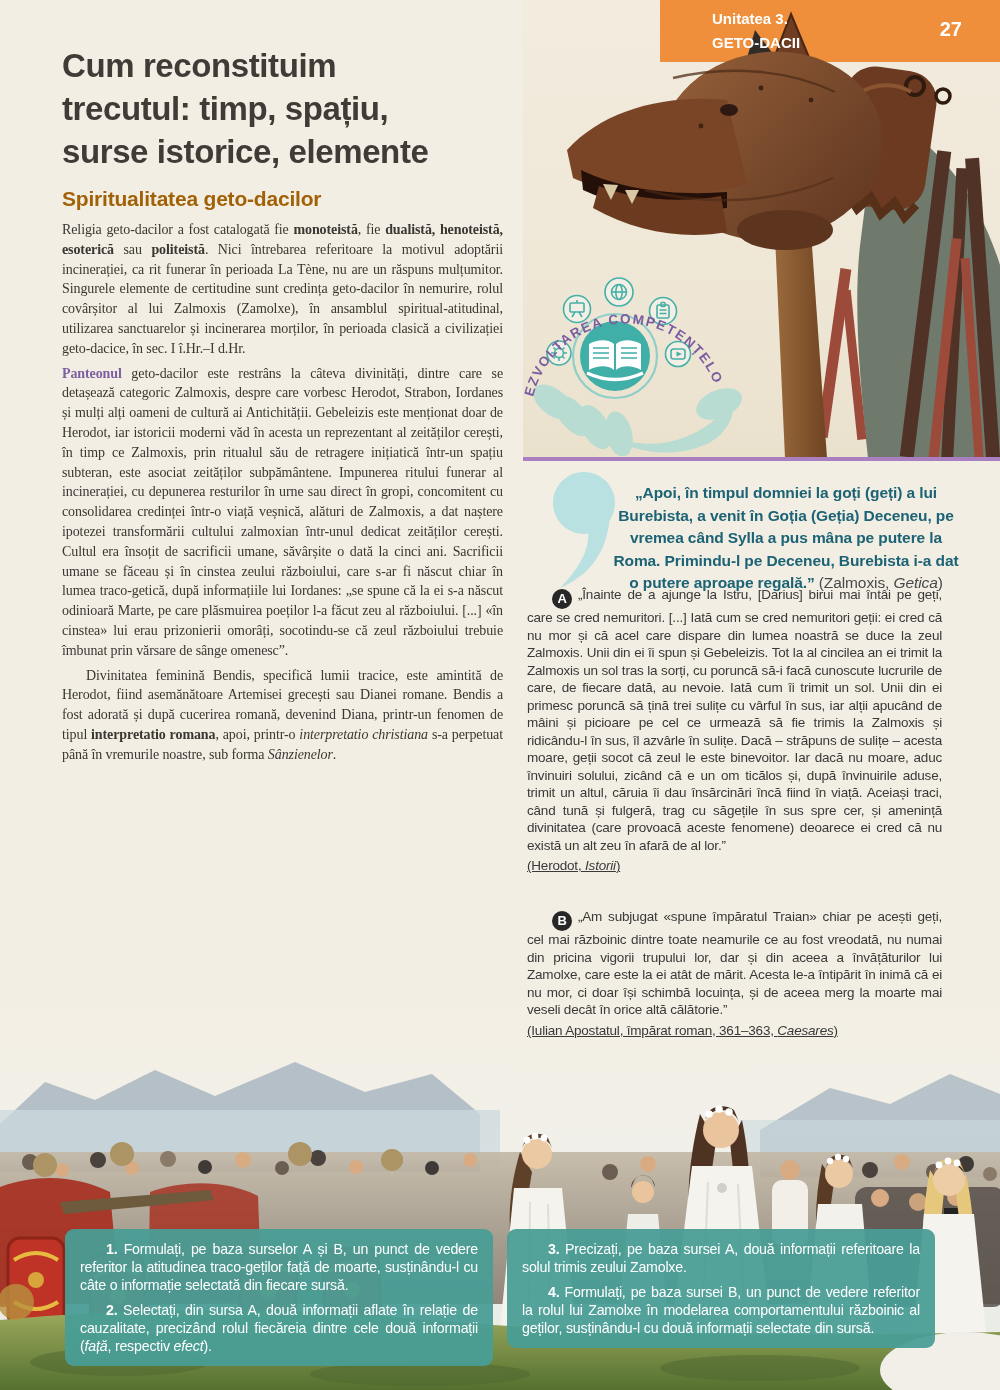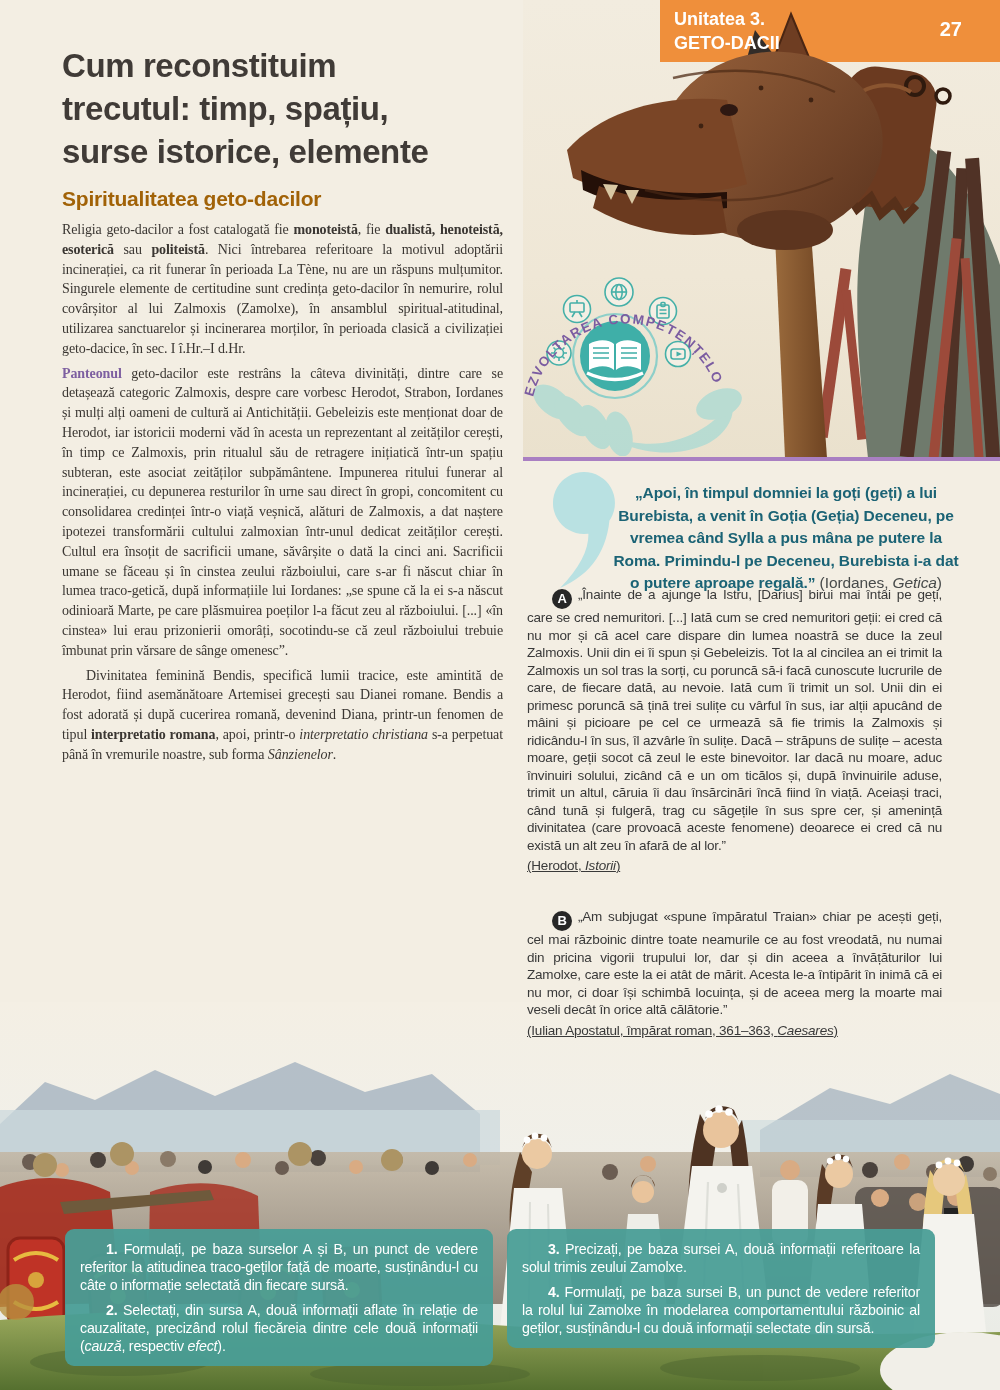--- a/index.html
+++ b/index.html
@@ -11,21 +11,21 @@
   .sec-head{font-size:21px;font-weight:700;color:#a16207;margin:0 0 9px;letter-spacing:-0.2px;}
   .body-p{font-family:"Liberation Serif",serif;font-size:14px;line-height:19.8px;color:#3a3632;
           text-align:justify;margin:0 0 5px;letter-spacing:-0.1px;}
   .indent{text-indent:24px;}
   .s-b{font-weight:700}.s-i{font-style:italic}
   .c-purple{color:#7d5fa0}.c-attr{color:#474a4a;font-weight:400}
   
   .photo-top{position:absolute;left:523px;top:0;width:477px;height:458px;overflow:hidden;
              background:linear-gradient(180deg,#f2ecdf 0%,#efe7d6 60%,#eae1cd 100%);z-index:1;}
   .unit-band{position:absolute;left:660px;top:0;width:340px;height:62px;background:#ef8f3b;z-index:2;}
-  .band-text{position:absolute;left:674px;top:7px;color:#fff;font-weight:700;font-size:18px;line-height:24px;z-index:5;}
+  .band-text{position:absolute;left:712px;top:7px;color:#fff;font-weight:700;font-size:15px;line-height:24px;z-index:5;}
   .page-num{position:absolute;right:38px;top:18px;color:#fff;font-weight:700;font-size:20px;z-index:5;}
   .wolf-layer{position:absolute;left:523px;top:0;width:477px;height:458px;z-index:3;pointer-events:none;}
   .badge-layer{position:absolute;left:523px;top:256px;width:232px;height:200px;z-index:4;}
   .divider{position:absolute;left:523px;top:457px;width:477px;height:4px;background:#a97fc2;z-index:4;}
   
   .quote{position:absolute;left:538px;top:466px;width:424px;z-index:3;}
   .qmark{position:absolute;left:2px;top:2px;}
   .qtext{margin-left:72px;padding-top:16px;text-align:center;font-size:15.5px;font-weight:700;
          line-height:22.5px;color:#1b6375;letter-spacing:-0.1px;}
   
@@ -186,21 +186,21 @@
     <h2 class="sec-head">Spiritualitatea geto-dacilor</h2>
     <p class="body-p"><span>Religia geto-dacilor a fost catalogată fie </span><span class="s-b">monoteistă</span><span>, fie </span><span class="s-b">dualistă, henoteistă, esoterică</span><span> sau </span><span class="s-b">politeistă</span><span>. Nici întrebarea referitoare la motivul adoptării incinerației, ca rit funerar în perioada La Tène, nu are un răspuns mulțumitor. Singurele elemente de certitudine sunt credința geto-dacilor în nemurire, rolul covârșitor al lui Zalmoxis (Zamolxe), în ansamblul spiritual-atitudinal, utilizarea sanctuarelor și incinerarea morților, în perioada clasică a civilizației geto-dacice, în sec. I î.Hr.–I d.Hr.</span></p>
     <p class="body-p"><span class="s-b c-purple">Panteonul</span><span> geto-dacilor este restrâns la câteva divinități, dintre care se detașează categoric Zalmoxis, despre care vorbesc Herodot, Strabon, Iordanes și mulți alți oameni de cultură ai Antichității. Gebeleizis este menționat doar de Herodot, iar istoricii moderni văd în acesta un reprezentant al zeităților cerești, în timp ce Zalmoxis, prin ritualul său de retragere inițiatică într-un spațiu subteran, este asociat zeităților subpământene. Impunerea ritului funerar al incinerației, cu depunerea resturilor în urne sau direct în gropi, concomitent cu consolidarea credinței într-o viață veșnică, alături de Zalmoxis, a dat naștere ipotezei transformării cultului zalmoxian într-unul dedicat zeităților cerești. Cultul era însoțit de sacrificii umane, săvârșite o dată la cinci ani. Sacrificii umane se făceau și în cinstea zeului războiului, care s-ar fi născut chiar în lumea traco-getică, după informațiile lui Iordanes: „se spune că la ei s-a născut odinioară Marte, pe care plăsmuirea poeților l-a făcut zeu al războiului. [...] «în cinstea» lui erau prizonierii omorâți, socotindu-se că zeul războiului trebuie îmbunat prin vărsare de sânge omenesc”.</span></p>
     <p class="body-p indent"><span>Divinitatea feminină Bendis, specifică lumii tracice, este amintită de Herodot, fiind asemănătoare Artemisei grecești sau Dianei romane. Bendis a fost adorată și după cucerirea romană, devenind Diana, printr-un fenomen de tipul </span><span class="s-b">interpretatio romana</span><span>, apoi, printr-o </span><span class="s-i">interpretatio christiana</span><span> s-a perpetuat până în vremurile noastre, sub forma </span><span class="s-i">Sânzienelor</span><span>.</span></p>
   </div>
 
   <div class="quote">
     <svg class="qmark" width="96" height="122" viewBox="0 0 96 122">
       <path d="M44,4 a31,31 0 1 1 -0.1,0 Z M70,46 C68,82 52,106 20,120 C44,96 52,74 47,56 Z" fill="#b9e1e2"></path>
     </svg>
-    <div class="qtext"><span class="s-b">„Apoi, în timpul domniei la goți (geți) a lui Burebista, a venit în Goția (Geția) Deceneu, pe vremea când Sylla a pus mâna pe putere la Roma. Primindu-l pe Deceneu, Burebista i-a dat o putere aproape regală.” </span><span class="c-attr">(Iordanes, </span><span class="s-i c-attr">Getica</span><span class="c-attr">)</span></div>
+    <div class="qtext"><span class="s-b">„Apoi, în timpul domniei la goți (geți) a lui Burebista, a venit în Goția (Geția) Deceneu, pe vremea când Sylla a pus mâna pe putere la Roma. Primindu-l pe Deceneu, Burebista i-a dat o putere aproape regală.” </span><span class="c-attr">(Zalmoxis, </span><span class="s-i c-attr">Getica</span><span class="c-attr">)</span></div>
   </div>
 
   <div class="source" id="srcA">
     <p class="src-text">
       <span class="badge-circ">A</span><span>„Înainte de a ajunge la Istru, [Darius] birui mai întâi pe geți, care se cred nemuritori. [...] Iată cum se cred nemuritori geții: ei cred că nu mor și că acel care dispare din lumea noastră se duce la zeul Zalmoxis. Unii din ei îi spun și Gebeleizis. Tot la al cincilea an ei trimit la Zalmoxis un sol tras la sorți, cu poruncă să-i facă cunoscute lucrurile de care, de fiecare dată, au nevoie. Iată cum îi trimit un sol. Unii din ei primesc poruncă să țină trei sulițe cu vârful în sus, iar alții apucând de mâini și picioare pe cel ce urmează să fie trimis la Zalmoxis și ridicându-l în sus, îl azvârle în sulițe. Dacă – străpuns de sulițe – acesta moare, geții socot că zeul le este binevoitor. Iar dacă nu moare, aduc învinuiri solului, zicând că e un om ticălos și, după învinuirile aduse, trimit un altul, căruia îi dau însărcinări încă fiind în viață. Aceiași traci, când tună și fulgeră, trag cu săgețile în sus spre cer, și amenință divinitatea (care provoacă aceste fenomene) deoarece ei cred că nu există un alt zeu în afară de al lor.”</span>
     </p>
     <p class="src-attr"><span>(Herodot, </span><span class="s-i">Istorii</span><span>)</span></p>
   </div>
 
   <div class="source" id="srcB">
@@ -349,20 +349,20 @@
       <ellipse cx="120" cy="360" rx="90" ry="14"></ellipse>
         <ellipse cx="420" cy="372" rx="110" ry="12"></ellipse>
       <ellipse cx="760" cy="366" rx="100" ry="13"></ellipse>
     </g>
     <circle cx="16" cy="300" r="18" fill="#b8913f" opacity="0.8"></circle>
     <ellipse cx="965" cy="368" rx="85" ry="38" fill="#f1efe8"></ellipse>
   </svg>
 
   <div class="task-box" id="taskL">
     <p class="task-p"><span class="s-b">1. </span><span>Formulați, pe baza surselor A și B, un punct de vedere referitor la atitudinea traco-geților față de moarte, susținându-l cu câte o informație selectată din fiecare sursă.</span></p>
-    <p class="task-p"><span class="s-b">2. </span><span>Selectați, din sursa A, două informații aflate în relație de cauzalitate, precizând rolul fiecăreia dintre cele două informații (</span><span class="s-i">cauză</span><span>, respectiv </span><span class="s-i">efect</span><span>).</span></p>
+    <p class="task-p"><span class="s-b">2. </span><span>Selectați, din sursa A, două informații aflate în relație de cauzalitate, precizând rolul fiecăreia dintre cele două informații (</span><span class="s-i">față</span><span>, respectiv </span><span class="s-i">efect</span><span>).</span></p>
   </div>
   <div class="task-box" id="taskR">
     <p class="task-p"><span class="s-b">3. </span><span>Precizați, pe baza sursei A, două informații referitoare la solul trimis zeului Zamolxe.</span></p>
     <p class="task-p"><span class="s-b">4. </span><span>Formulați, pe baza sursei B, un punct de vedere referitor la rolul lui Zamolxe în modelarea comportamentului războinic al geților, susținându-l cu două informații selectate din sursă.</span></p>
   </div>
 
 </div>
 
 </body></html>

